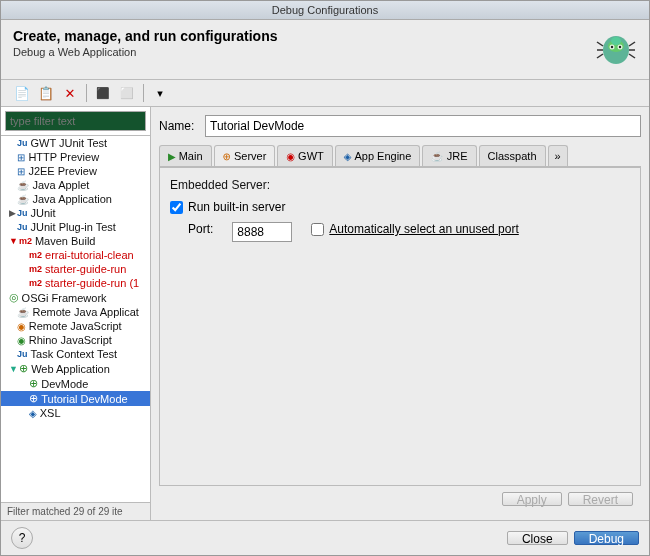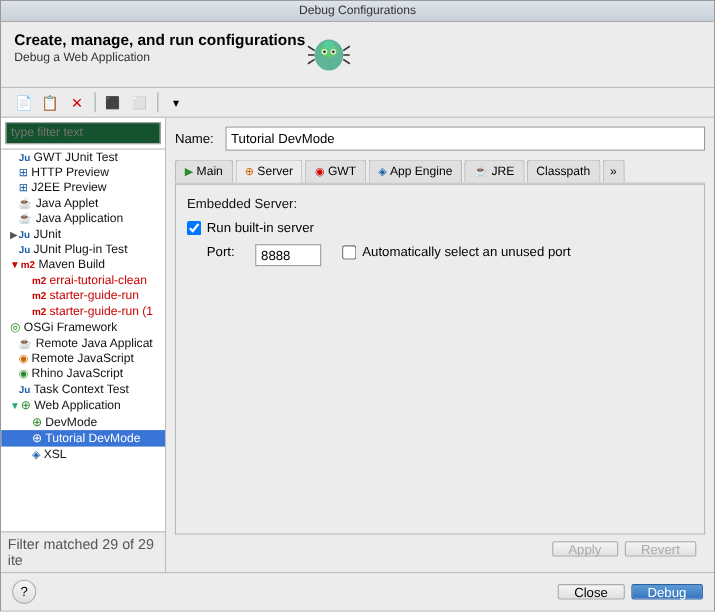--- a/index.html
+++ b/index.html
@@ -23,21 +23,21 @@
       background: linear-gradient(to bottom, #dde3ea, #c8d0d9);
       text-align: center;
       padding: 3px 12px;
       font-size: 11px;
       color: #333;
       border-bottom: 1px solid #aaa;
     }
     .header {
       display: flex;
       align-items: flex-start;
-      justify-content: flex-start;
+      justify-content: space-between;
       padding: 8px 12px 6px 12px;
       background: #ececec;
     }
     .header-text {}
     .header-title {
       font-size: 14px;
       font-weight: bold;
       color: #000;
     }
     .header-subtitle {
@@ -114,21 +114,21 @@
     .tree-item.selected { background: #3875d7; color: #fff; }
     .tree-item .icon {
       margin-right: 3px;
       font-size: 10px;
       flex-shrink: 0;
     }
     .indent1 { padding-left: 16px; }
     .indent2 { padding-left: 28px; }
     .filter-status {
       padding: 3px 6px;
-      font-size: 13px;
+      font-size: 10px;
       color: #555;
       border-top: 1px solid #bbb;
       background: #ececec;
     }
     .right-panel {
       flex: 1;
       display: flex;
       flex-direction: column;
       padding: 8px;
       background: #ececec;
@@ -224,20 +224,21 @@
       height: 20px;
       border: 1px solid #999;
       padding: 1px 4px;
       font-size: 12px;
       background: #fff;
     }
     .auto-check-row {
       display: flex;
       align-items: center;
       gap: 5px;
+      text-decoration: underline;
     }
     .bottom-buttons {
       display: flex;
       justify-content: flex-end;
       padding: 6px 8px 6px 0;
       gap: 6px;
     }
     .btn {
       height: 14px;
       padding: 0 14px;

